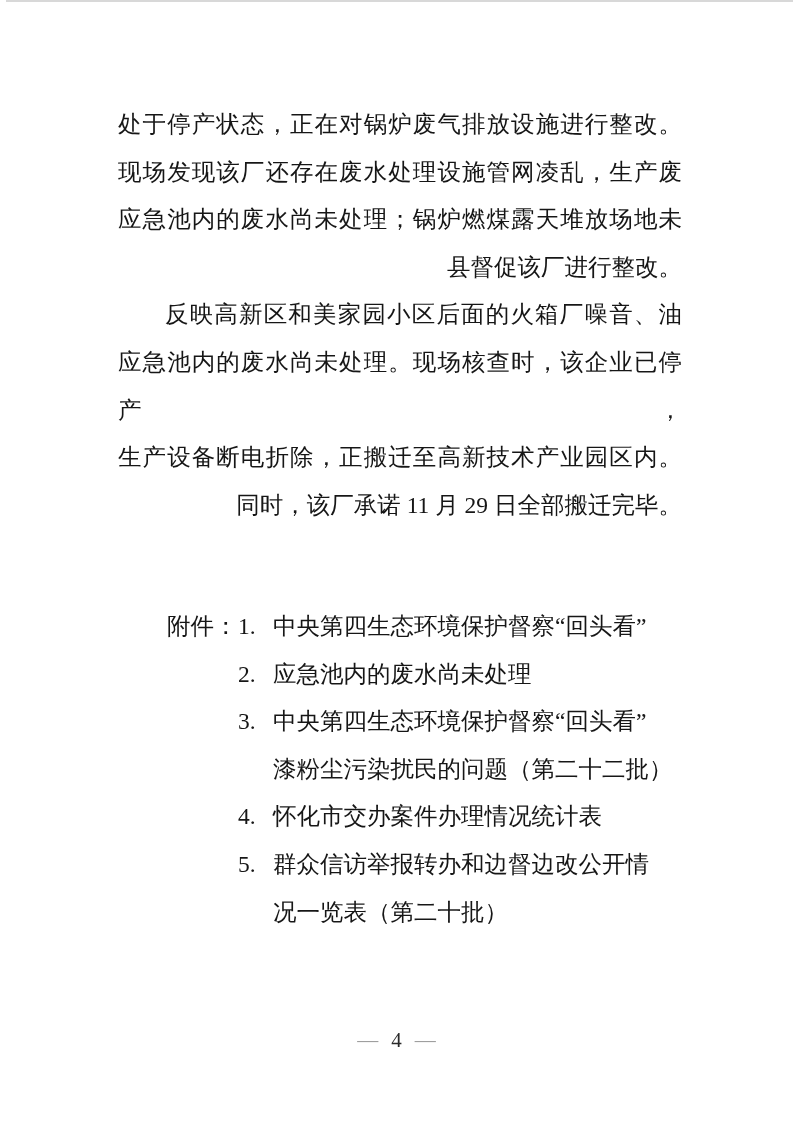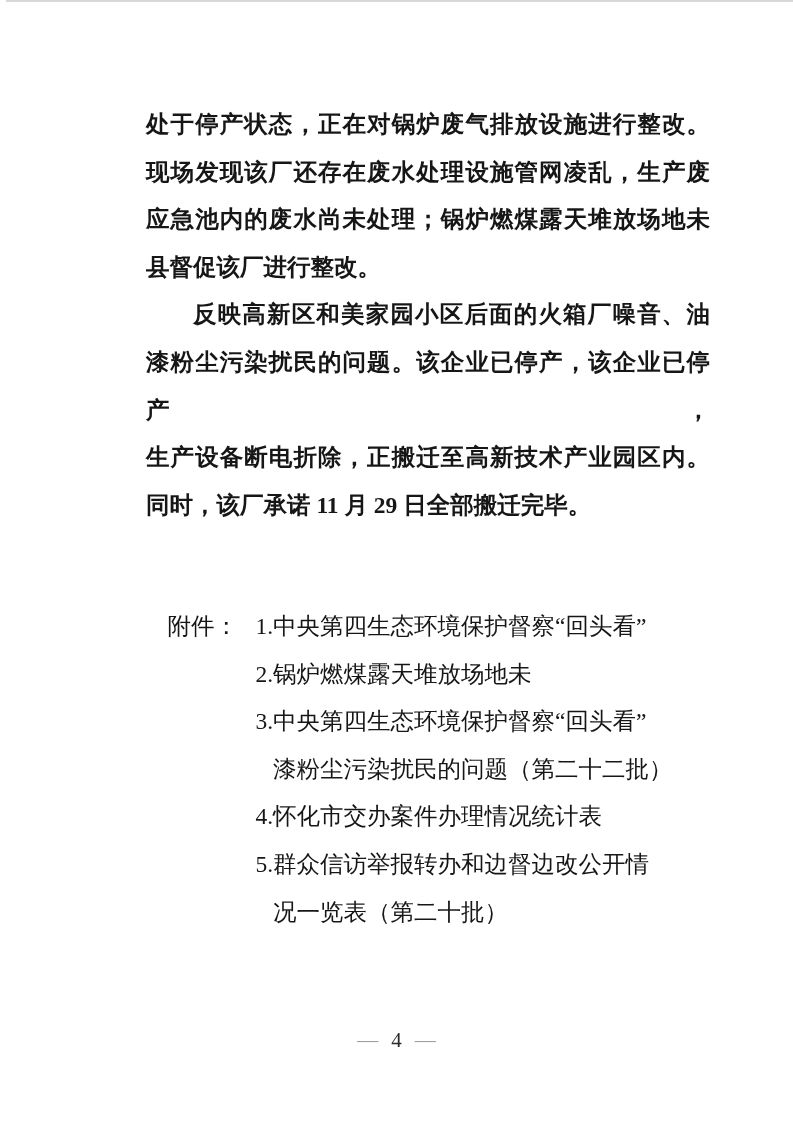--- a/index.html
+++ b/index.html
@@ -25,27 +25,26 @@
     background: #d8d8d8;
   }
   
   .body-text {
     position: absolute;
     left: 118px;
     top: 101px;
     width: 564px;
     font-size: 23.5px;
     line-height: 47.6px;
-    font-weight: 700;
+    font-weight: 400;
     letter-spacing: 0;
-    margin-left: 28px;
   }
   .line {
     white-space: nowrap;
-    text-align: left;
+    text-align: right;
   }
   .line.j {
     white-space: normal;
     text-align: justify;
     text-align-last: justify;
   }
   .line.indent2 {
     padding-left: 47px;
   }
   
@@ -54,21 +53,20 @@
     left: 167px;
     top: 603px;
     width: 540px;
     font-size: 23.5px;
     line-height: 47.6px;
     font-weight: 500;
   }
   .att-line {
     display: flex;
     white-space: nowrap;
-    text-align: right;
   }
   .att-label {
     display: inline-block;
     width: 71px;
     flex: 0 0 71px;
   }
   .att-num {
     display: inline-block;
     width: 35px;
     flex: 0 0 35px;
@@ -109,35 +107,35 @@
 
   <div class="body-text">
     <div>
       <div class="line j">处于停产状态，正在对锅炉废气排放设施进行整改。</div>
       <div class="line j">现场发现该厂还存在废水处理设施管网凌乱，生产废</div>
       <div class="line j">应急池内的废水尚未处理；锅炉燃煤露天堆放场地未</div>
       <div class="line">县督促该厂进行整改。</div>
     </div>
     <div>
       <div class="line j indent2">反映高新区和美家园小区后面的火箱厂噪音、油</div>
-      <div class="line j">漆粉尘污染扰民的问题。该企业已停产，该企业已停产，</div>
+      <div class="line j">应急池内的废水尚未处理。现场核查时，该企业已停产，</div>
       <div class="line j">生产设备断电折除，正搬迁至高新技术产业园区内。</div>
       <div class="line">同时，该厂承诺 11 月 29 日全部搬迁完毕。</div>
     </div>
   </div>
 
   <div class="attachments">
     <div class="att-line">
       <span class="att-label">附件：</span>
       <span class="att-num">1.</span>
       <span class="att-text">中央第四生态环境保护督察“回头看”</span>
     </div>
     <div class="att-line numbered">
       <span class="att-num">2.</span>
-      <span class="att-text">锅炉燃煤露天堆放场地未</span>
+      <span class="att-text">应急池内的废水尚未处理</span>
     </div>
     <div class="att-line numbered">
       <span class="att-num">3.</span>
       <span class="att-text">中央第四生态环境保护督察“回头看”</span>
     </div>
     <div class="att-line cont">
       <span class="att-text">漆粉尘污染扰民的问题（第二十二批）</span>
     </div>
     <div class="att-line numbered">
       <span class="att-num">4.</span>

